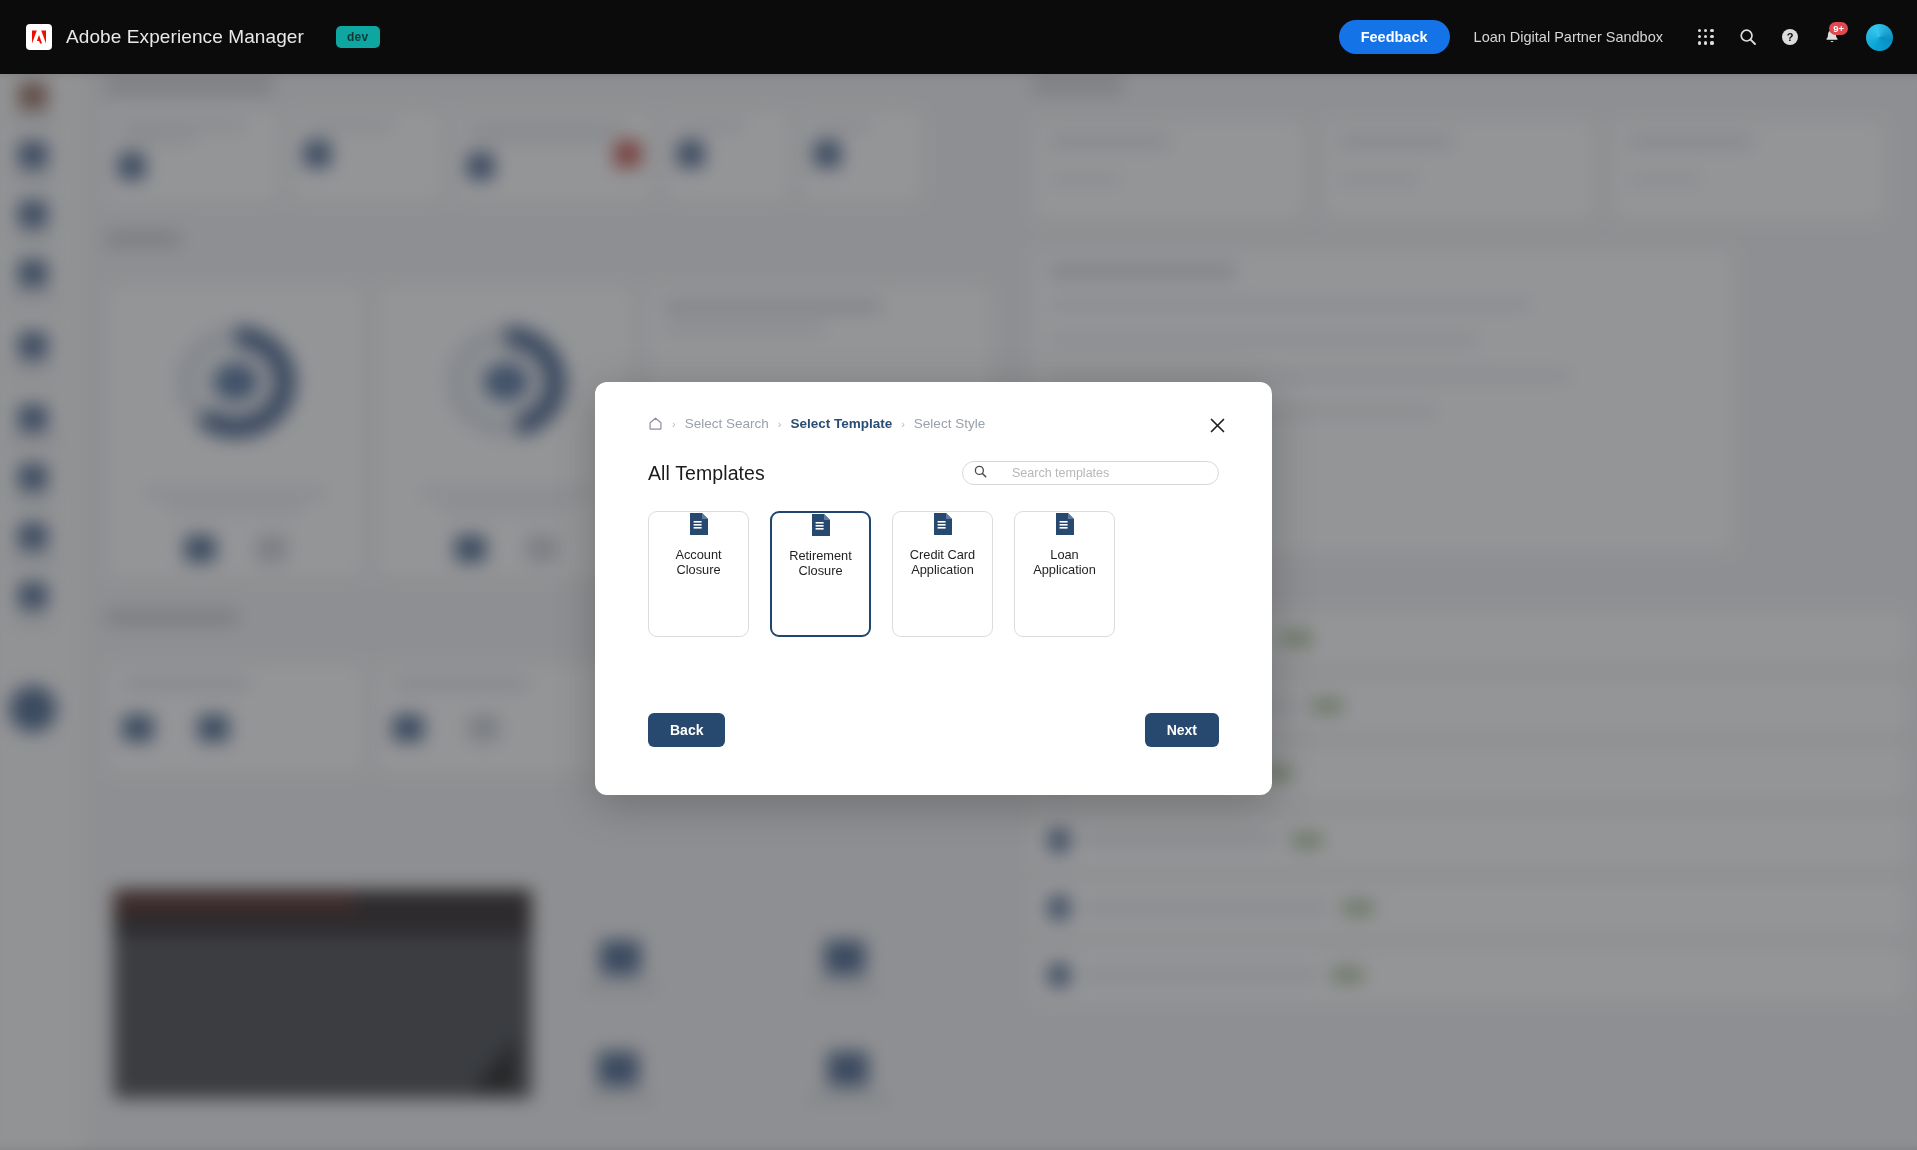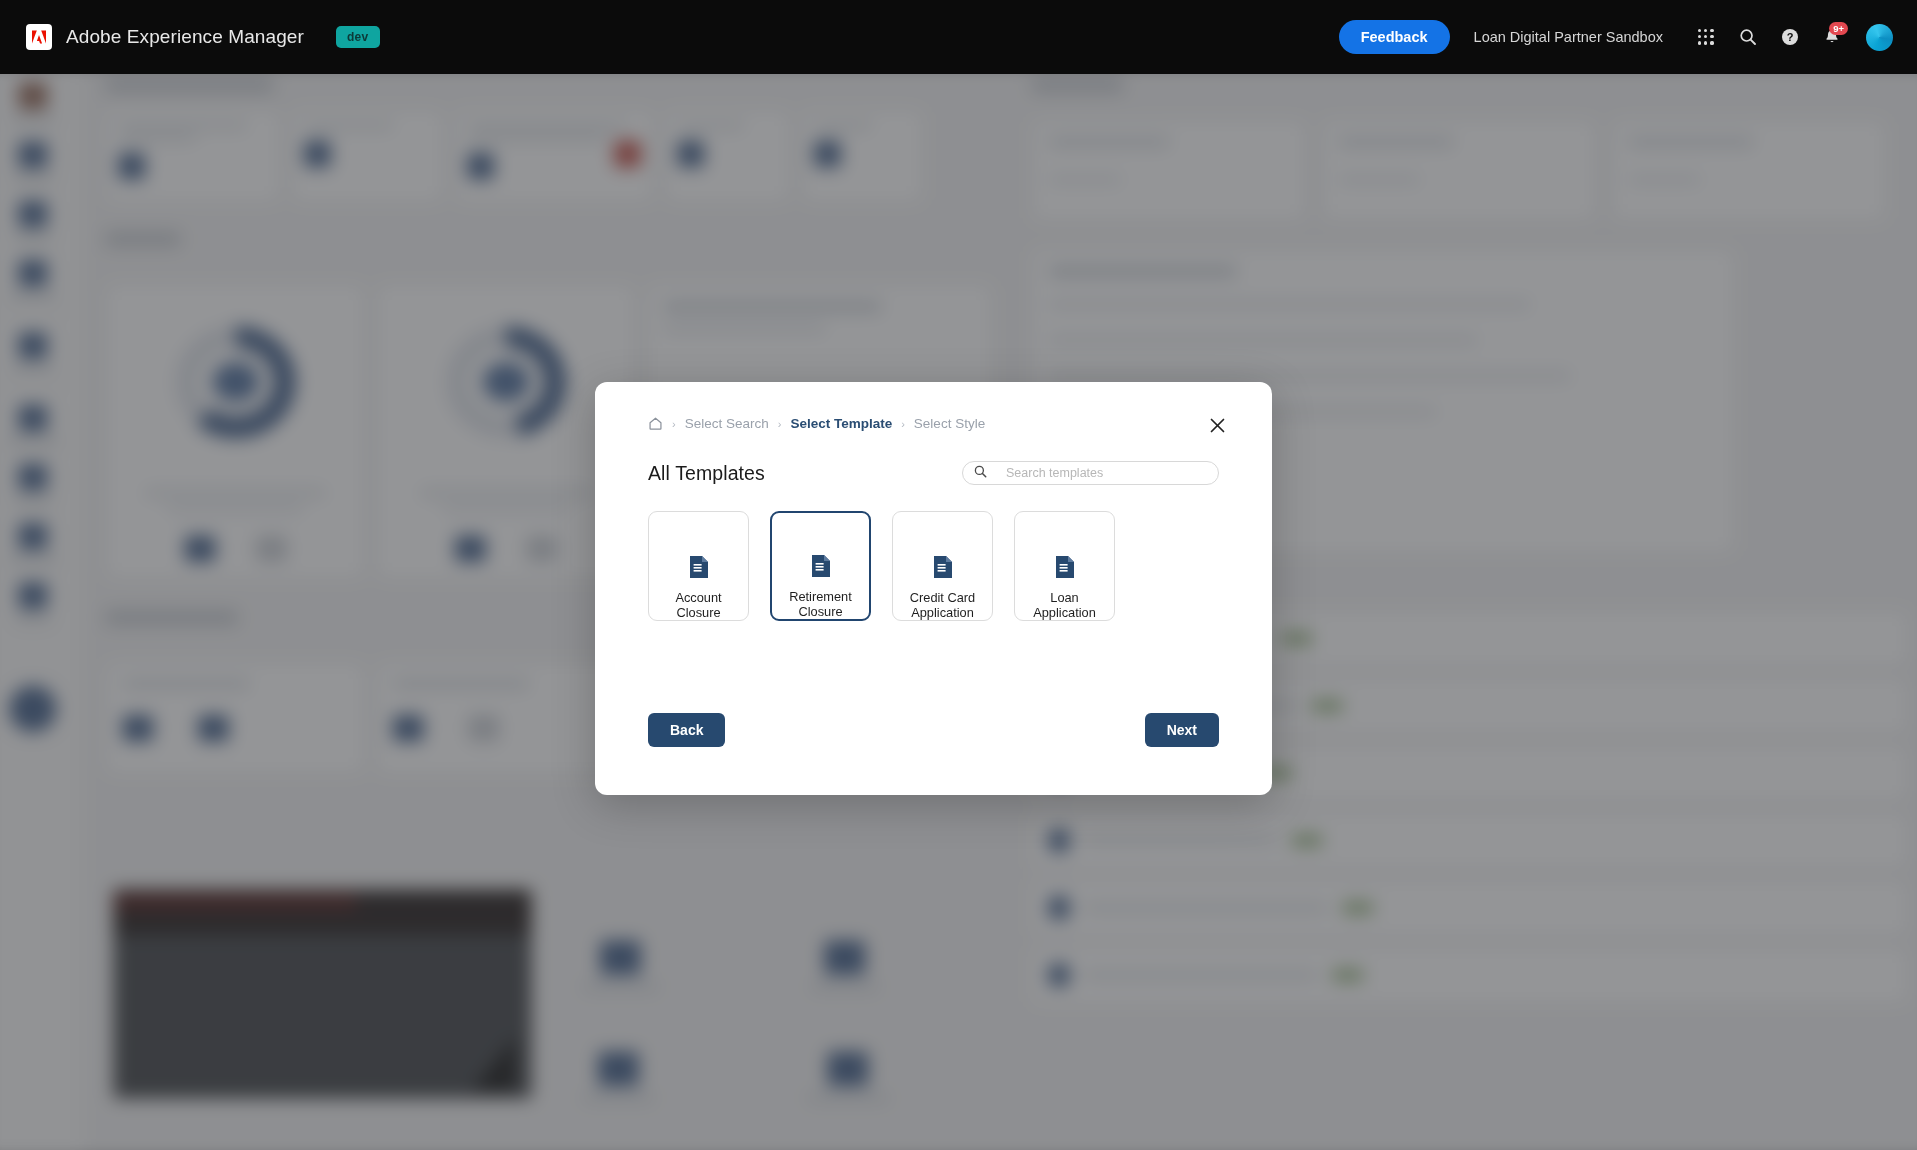--- a/index.html
+++ b/index.html
@@ -140,35 +140,35 @@
   .close-x{
     position:absolute;right:41px;top:29px;width:28px;height:28px;
     display:flex;align-items:center;justify-content:center;cursor:pointer;
   }
   .section-row{
     display:flex;align-items:center;justify-content:space-between;
     padding:30px 53px 0 53px;
   }
   .sect-title{ font-size:19.5px;color:#1b1b1b;font-weight:400;letter-spacing:.1px; }
   .search-wrap{
-    display:flex;align-items:center;gap:19px;width:257px;height:24px;
+    display:flex;align-items:center;gap:25px;width:257px;height:24px;
     border:1px solid #d8d8d8;border-radius:12px;padding:0 11px;
   }
   .search-wrap input{
     border:none;outline:none;font-size:12.5px;color:#2b2b2b;flex:1;
     background:transparent;font-family:"Liberation Sans", sans-serif;
   }
   .search-wrap input::placeholder{ color:#b7b7b7; }
 
   .cards{
     display:flex;gap:21px;padding:26px 0 0 53px;
   }
   .tcard{
-    width:101px;height:110px;border:1px solid #dcdcdc;border-radius:9px;
-    display:flex;flex-direction:column;align-items:center;justify-content:flex-end;
+    width:101px;height:126px;border:1px solid #dcdcdc;border-radius:9px;
+    display:flex;flex-direction:column;align-items:center;justify-content:flex-start;
     gap:11px;cursor:pointer;background:#fff;
   }
   .tcard.selected{ border:2px solid #21456f; }
   .tcard-lbl{
     font-size:12.8px;color:#1f1f1f;text-align:center;line-height:1.18;
     max-width:88px;
   }
   .doc-ic{ width:20px;height:24px;display:block; }
 
   .footer{

